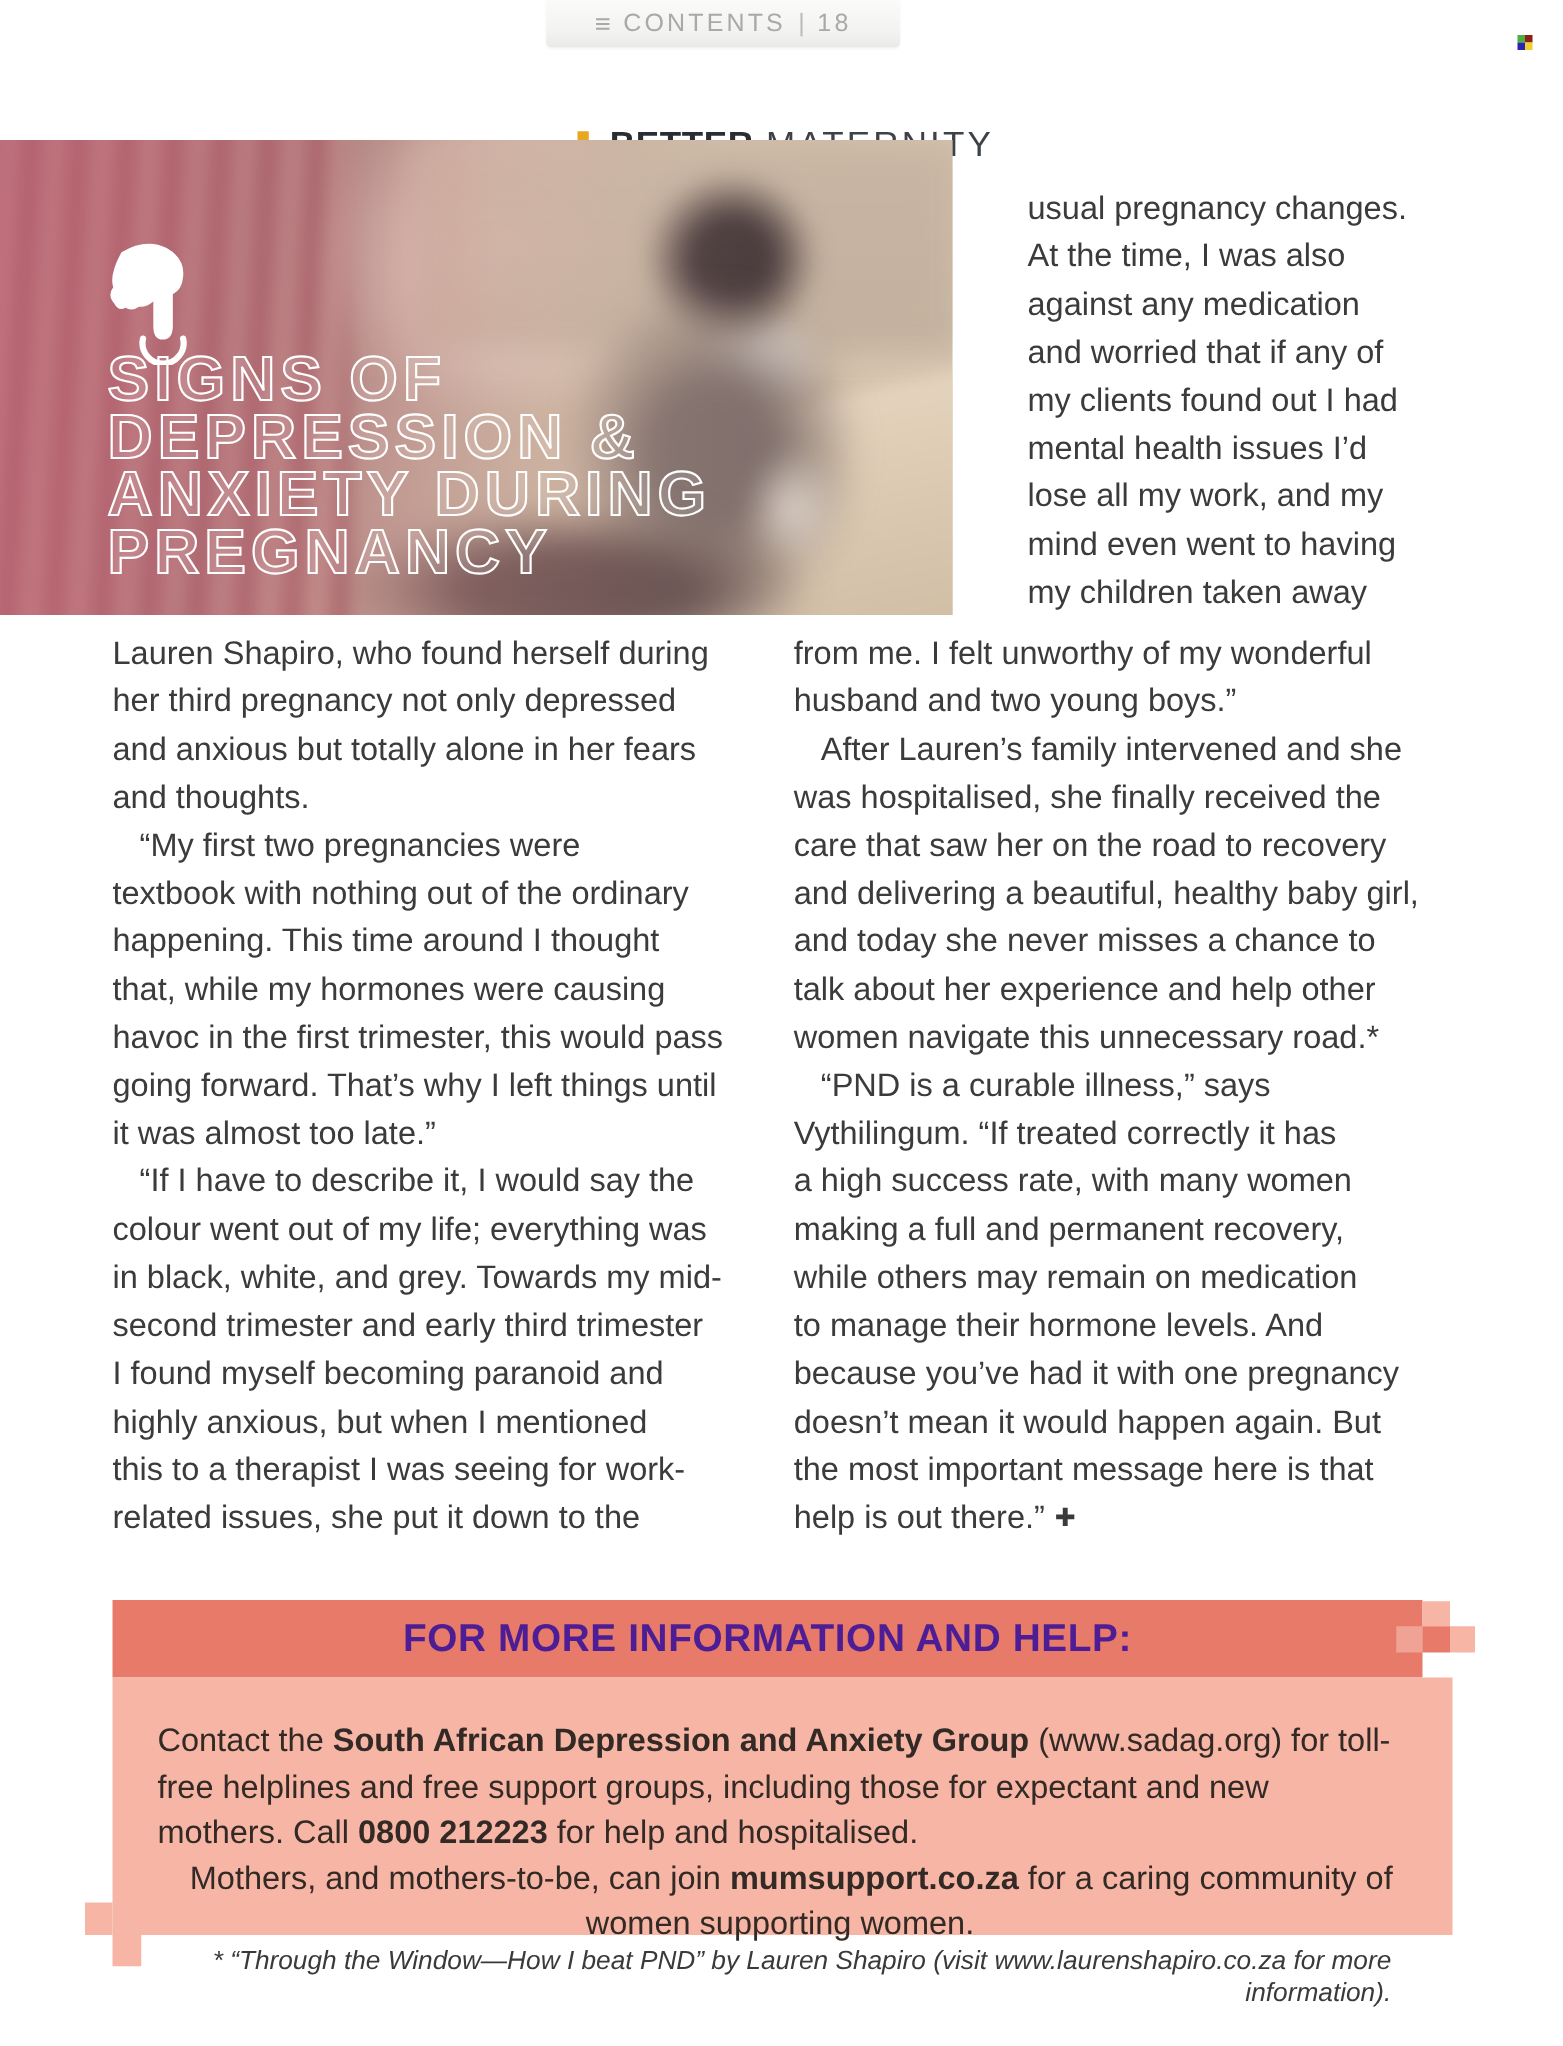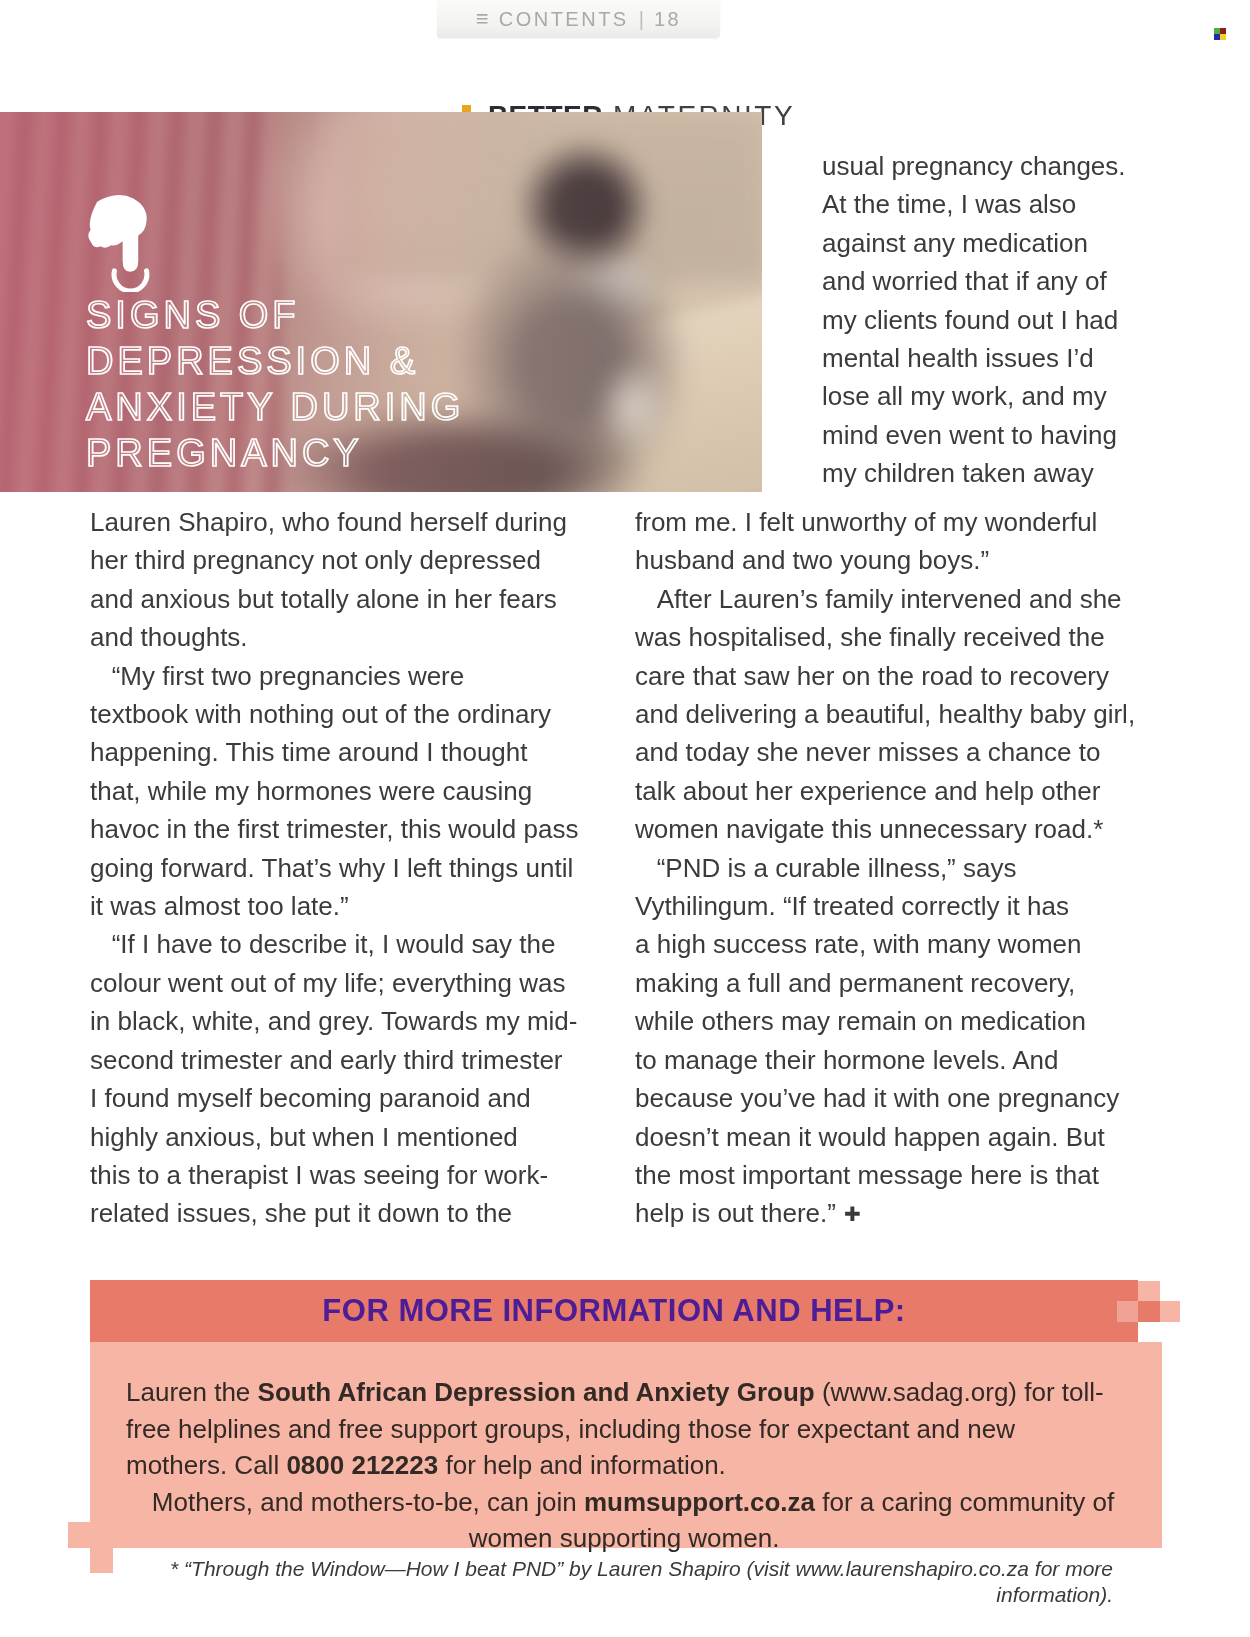--- a/index.html
+++ b/index.html
@@ -50,22 +50,22 @@
   .h-baby{left:595px;top:245px;width:80px;height:100px;filter:blur(9px);
         background:radial-gradient(closest-side,rgba(219,209,201,0.95),rgba(219,209,201,0));}
   .h-bed{left:600px;top:185px;width:360px;height:280px;filter:blur(7px);transform:rotate(-12deg);
         background:linear-gradient(180deg,#e5d4bd 0%,#d7c5ad 45%,#c9b69d 100%);}
   .h-lap{left:270px;top:295px;width:380px;height:130px;filter:blur(13px);
         background:radial-gradient(closest-side,#5f4a4a 0 50%,rgba(95,74,74,0));}
   .h-pink{left:0;top:0;width:100%;height:100%;
         background:linear-gradient(90deg,rgba(226,128,142,0.5) 0%,rgba(226,133,142,0.42) 30%,
                    rgba(232,165,160,0.22) 52%,rgba(240,210,195,0.08) 72%,rgba(255,255,255,0) 88%);}
   .hand{position:absolute;left:84px;top:76px;width:74px;height:104px;}
-  .hero-title{position:absolute;left:86px;top:180px;width:640px;
-        font-size:38px;line-height:46px;font-weight:400;letter-spacing:4px;
+  .hero-title{position:absolute;left:86px;top:168px;width:640px;
+        font-size:50px;line-height:46px;font-weight:700;letter-spacing:4px;
         white-space:pre-line;color:rgba(255,255,255,0.12);
         -webkit-text-stroke:1.7px #ffffff;}
 
   
   .coltext{position:absolute;white-space:pre-wrap;color:#3b3b3b;
            font-size:26px;line-height:38.4px;}
   .col-narrow{left:822px;top:147px;width:372px;}
   .col-left{left:90px;top:503px;width:530px;}
   .col-right{left:635px;top:503px;width:545px;}
   .endmark{display:inline-block;margin-left:8px;font-size:20px;color:#3a3a3a;
@@ -189,21 +189,21 @@
 to manage their hormone levels. And
 because you’ve had it with one pregnancy
 doesn’t mean it would happen again. But
 the most important message here is that
 help is out there.”</span><span class="endmark">✚</span></div>
 
   <div class="box-header">
     <span class="bh-title">FOR MORE INFORMATION AND HELP:</span>
   </div>
   <div class="box-body">
-    <div class="bb-p1"><span>Lauren the </span><b>South African Depression and Anxiety Group</b><span> (www.sadag.org) for toll-free helplines and free support groups, including those for expectant and new mothers. Call </span><b>0800 212223</b><span> for help and information.</span></div>
+    <div class="bb-p1"><span>Contact the </span><b>South African Depression and Anxiety Group</b><span> (www.sadag.org) for toll-free helplines and free support groups, including those for expectant and new mothers. Call </span><b>0800 212223</b><span> for help and hospitalised.</span></div>
     <div class="bb-p2"><span>Mothers, and mothers-to-be, can join </span><b>mumsupport.co.za</b><span> for a caring community of women supporting women.</span></div>
   </div>
 
   <div class="deco light" style="left:1138px;top:1281px;width:22px;height:20px;"></div>
   <div class="deco mid" style="left:1117px;top:1301px;width:21px;height:21px;"></div>
   <div class="deco dark" style="left:1138px;top:1301px;width:22px;height:21px;"></div>
   <div class="deco light" style="left:1160px;top:1301px;width:20px;height:21px;"></div>
   <div class="deco light" style="left:68px;top:1522px;width:22px;height:26px;"></div>
   <div class="deco light" style="left:90px;top:1548px;width:23px;height:25px;"></div>
 

